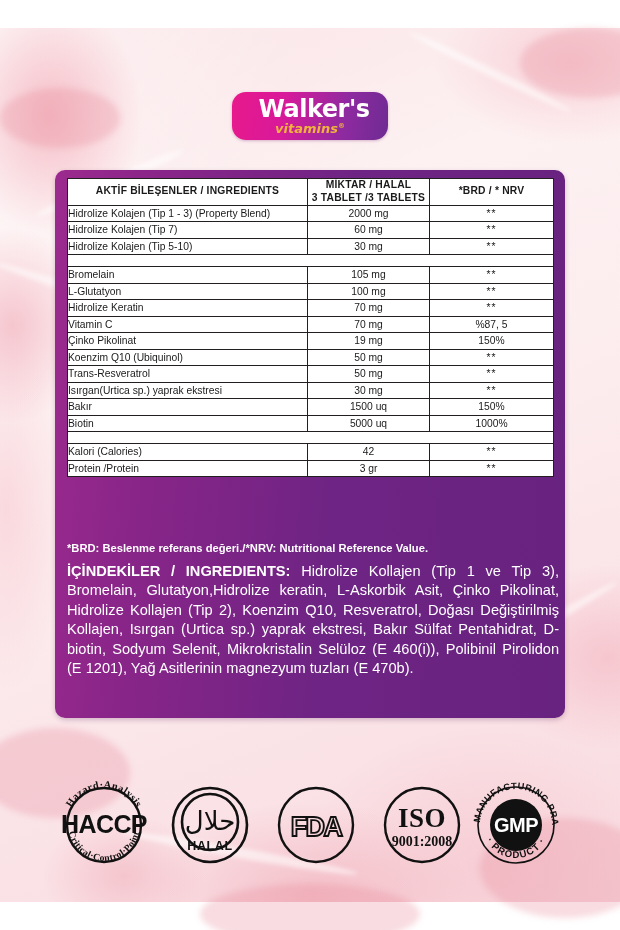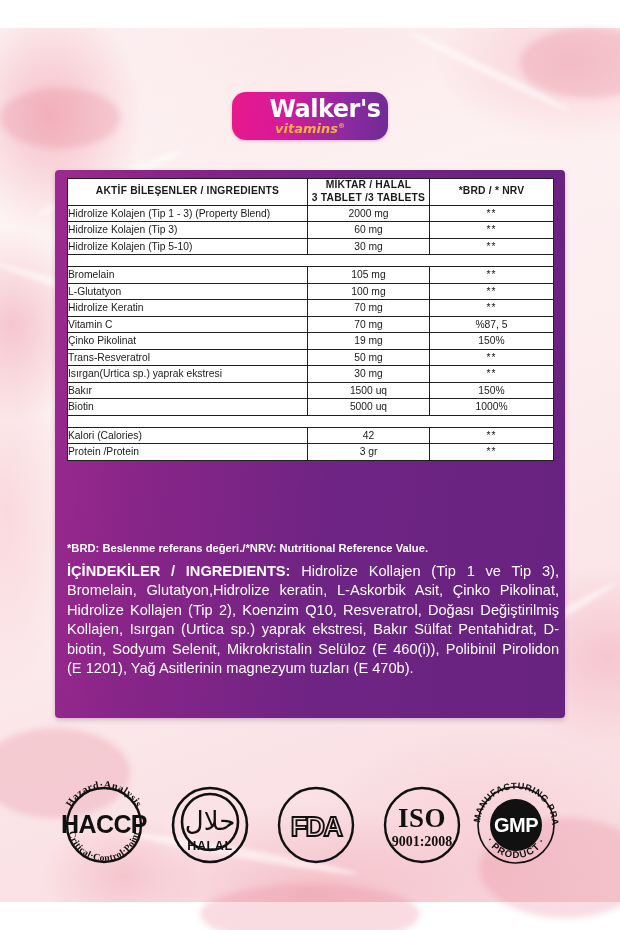--- a/index.html
+++ b/index.html
@@ -62,21 +62,21 @@
     top: 92px;
     width: 156px;
     height: 48px;
     border-radius: 14px;
     background: linear-gradient(100deg, #e8198b 0%, #d9199a 32%, #8e2aa0 72%, #6e2b93 100%);
     box-shadow: 0 1px 3px rgba(120,40,110,0.30);
     z-index: 3;
   }
   .logo-word {
     position: absolute;
-    left: 15px; top: 3px;
+    left: 4px; top: 3px;
     width: 156px;
     text-align: center;
     color: #ffffff;
     font-weight: bold;
     font-size: 24px;
     letter-spacing: -0.5px;
     font-family: "DejaVu Sans", sans-serif;
   }
   .logo-sub {
     position: absolute;
@@ -91,21 +91,21 @@
   }
   .logo-sub sup { font-size: 7px; vertical-align: super; }
 
   
   .panel {
     position: absolute;
     left: 55px;
     top: 170px;
     width: 510px;
     height: 548px;
-    border-radius: 4px;
+    border-radius: 10px;
     background: linear-gradient(95deg, #9c2a8e 0%, #8a2589 18%, #6e2484 55%, #68227f 100%);
     box-shadow: 0 2px 5px rgba(90,30,90,0.25);
     z-index: 2;
   }
 
   .table-wrap {
     position: absolute;
     left: 12px;
     top: 8px;
     width: 486px;
@@ -237,21 +237,21 @@
             <th class="hd">*BRD / * NRV</th>
           </tr>
         </thead>
         <tbody id="table-body">
             <tr>
               <td class="name">Hidrolize Kolajen (Tip 1 - 3) (Property Blend)</td>
               <td class="amt">2000 mg</td>
               <td class="nrv stars">**</td>
             </tr>
             <tr>
-              <td class="name">Hidrolize Kolajen (Tip 3)</td>
+              <td class="name">Hidrolize Kolajen (Tip 7)</td>
               <td class="amt">60 mg</td>
               <td class="nrv stars">**</td>
             </tr>
             <tr>
               <td class="name">Hidrolize Kolajen (Tip 5-10)</td>
               <td class="amt">30 mg</td>
               <td class="nrv stars">**</td>
             </tr>
             <tr class="spacer">
               <td colspan="3"></td>
@@ -273,20 +273,25 @@
             </tr>
             <tr>
               <td class="name">Vitamin C</td>
               <td class="amt">70 mg</td>
               <td class="nrv">%87, 5</td>
             </tr>
             <tr>
               <td class="name">Çinko Pikolinat</td>
               <td class="amt">19 mg</td>
               <td class="nrv">150%</td>
+            </tr>
+            <tr>
+              <td class="name">Koenzim Q10 (Ubiquinol)</td>
+              <td class="amt">50 mg</td>
+              <td class="nrv stars">**</td>
             </tr>
             <tr>
               <td class="name">Trans-Resveratrol</td>
               <td class="amt">50 mg</td>
               <td class="nrv stars">**</td>
             </tr>
             <tr>
               <td class="name">Isırgan(Urtica sp.) yaprak ekstresi</td>
               <td class="amt">30 mg</td>
               <td class="nrv stars">**</td>

